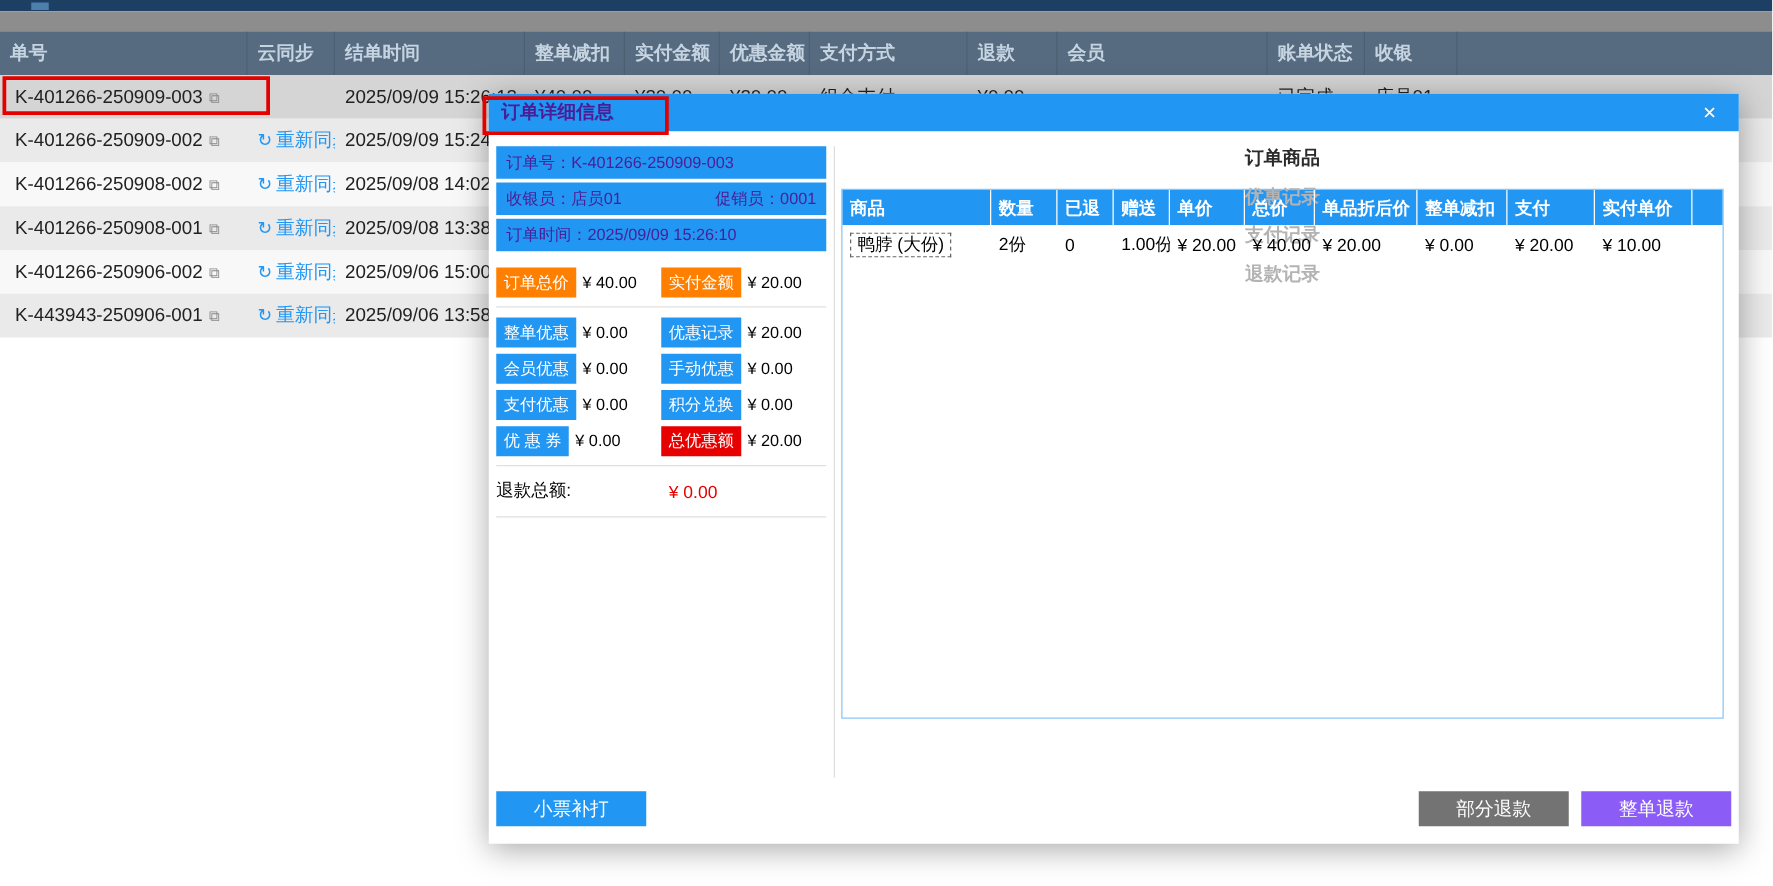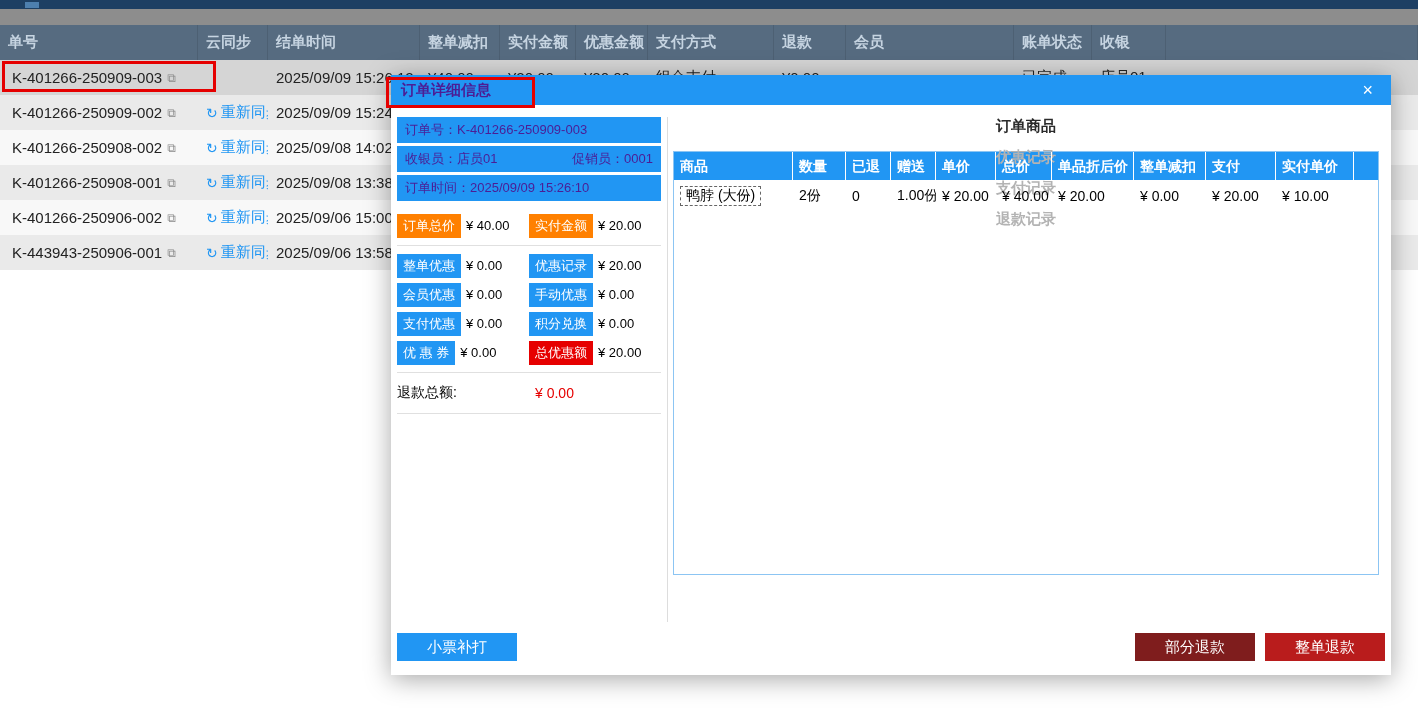--- a/index.html
+++ b/index.html
@@ -73,22 +73,22 @@
   .pt-header > div { line-height:28px; padding-left:6px; border-right:1px solid #fff; overflow:hidden; white-space:nowrap; }
   .p1{width:119px;} .p2{width:53px;} .p3{width:45px;} .p4{width:45px;} .p5{width:60px;}
   .p6{width:56px;} .p7{width:82px;} .p8{width:72px;} .p9{width:70px;} .p10{width:78px;} .pf{flex:1; border-right:none !important;}
   .pt-row { display:flex; height:32px; align-items:center; font-size:14px; color:#000; }
   .pt-row > div { padding-left:6px; overflow:hidden; white-space:nowrap; }
   .prod-name { border:1px dashed #666; padding:0 5px; display:inline-block;text-align:right; }
 
   .btn { position:absolute; bottom:14px; width:120px; height:28px; color:#fff; font-size:15px;
     display:flex; align-items:center; justify-content:center; cursor:pointer; }
   .btn-reprint { left:6px; background:#2196f3; }
-  .btn-partial { right:136px; background:#7f1d1d; }
-  .btn-full { right:6px; background:#b91c1c; }
+  .btn-partial { right:136px; background:#737373; }
+  .btn-full { right:6px; background:#8b5cf6; }
 
   
   .annot { position:absolute; border:3px solid #e50000; z-index:10; pointer-events:none; }
   .annot-row { left:2px; top:61px; width:214px; height:31px; }
   .annot-title { left:386px; top:77px; width:149px; height:31px; }
 </style>
 </head>
 <body>
 
 <div class="screen">

